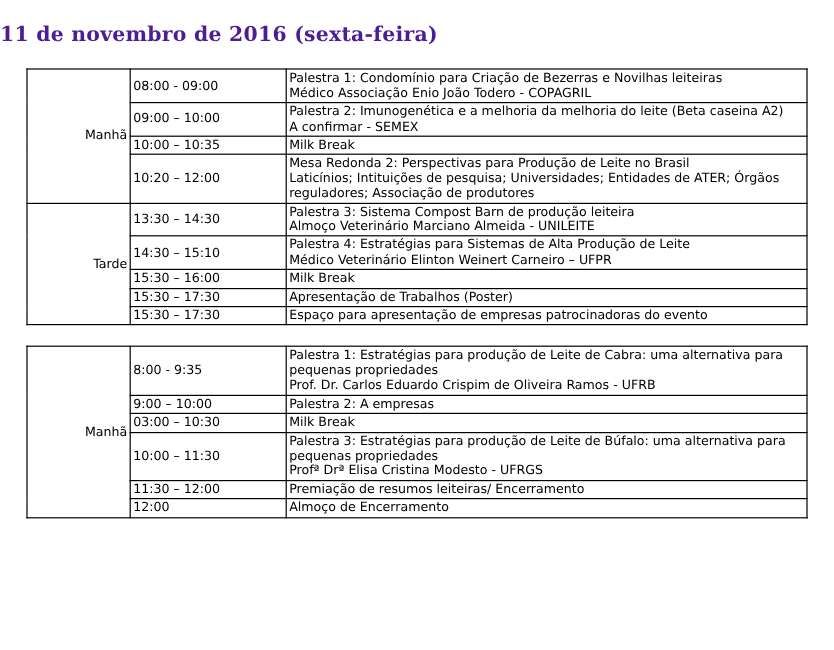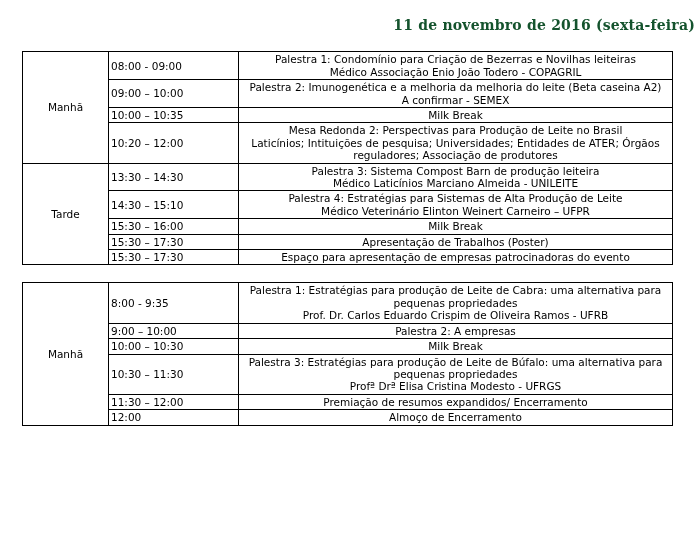--- a/index.html
+++ b/index.html
@@ -13,26 +13,26 @@
     font-family: "DejaVu Sans", sans-serif;
     color: #000000;
     overflow: hidden;
   }
   .page {
     position: relative;
     width: 695px;
     height: 542px;
   }
   .day-heading {
-    text-align: right;
+    text-align: left;
     font-family: "DejaVu Serif", serif;
     font-weight: bold;
-    font-size: 14px;
+    font-size: 17px;
     letter-spacing: 0.2px;
-    color: #14532d;
+    color: #4c1d95;
   }
   #heading-1 { padding-top: 8px; padding-bottom: 0; }
   #heading-2 { padding-top: 12px; padding-bottom: 0; }
 
   .sched-table {
     border-collapse: collapse;
     table-layout: fixed;
     margin-left: 22px;
     width: 651px;
     border: 1px solid #000;
@@ -40,30 +40,29 @@
   .sched-table td {
     border: 1px solid #000;
     padding: 1px 2px;
     font-size: 10.5px;
     line-height: 12.4px;
     vertical-align: middle;
     color: #000;
   }
   td.period {
     width: 81px;
-    text-align: center;
+    text-align: right;
     margin-left: 42px;
   }
   td.time {
     width: 125px;
     text-align: left;
     white-space: nowrap;
   }
   td.activity {
-    text-align: center;
     margin-top: 36px;
   }
   .wrap-1 { margin-top: 18px; }
   .wrap-2 { margin-top: 17px; }
   .act-line { display: block; }
 </style>
 </head>
 <body>
 
 <div class="page">
@@ -99,21 +98,21 @@
             <td class="activity">
               <span class="act-line">Mesa Redonda 2: Perspectivas para Produção de Leite no Brasil</span>
               <span class="act-line">Laticínios; Intituições de pesquisa; Universidades; Entidades de ATER; Órgãos reguladores; Associação de produtores</span>
             </td>
           </tr>
           <tr>
             <td class="period" rowspan="5">Tarde</td>
             <td class="time">13:30 – 14:30</td>
             <td class="activity">
               <span class="act-line">Palestra 3: Sistema Compost Barn de produção leiteira</span>
-              <span class="act-line">Médico Laticínios Marciano Almeida - UNILEITE</span>
+              <span class="act-line">Almoço Veterinário Marciano Almeida - UNILEITE</span>
             </td>
           </tr>
           <tr>
             <td class="time">14:30 – 15:10</td>
             <td class="activity">
               <span class="act-line">Palestra 4: Estratégias para Sistemas de Alta Produção de Leite</span>
               <span class="act-line">Médico Veterinário Elinton Weinert Carneiro – UFPR</span>
             </td>
           </tr>
           <tr>
@@ -150,36 +149,36 @@
               <span class="act-line">Prof. Dr. Carlos Eduardo Crispim de Oliveira Ramos - UFRB</span>
             </td>
           </tr>
           <tr>
             <td class="time">9:00 – 10:00</td>
             <td class="activity">
               <span class="act-line">Palestra 2: A empresas</span>
             </td>
           </tr>
           <tr>
-            <td class="time">10:00 – 10:30</td>
+            <td class="time">03:00 – 10:30</td>
             <td class="activity">
               <span class="act-line">Milk Break</span>
             </td>
           </tr>
           <tr>
-            <td class="time">10:30 – 11:30</td>
+            <td class="time">10:00 – 11:30</td>
             <td class="activity">
               <span class="act-line">Palestra 3: Estratégias para produção de Leite de Búfalo: uma alternativa para pequenas propriedades</span>
               <span class="act-line">Profª Drª Elisa Cristina Modesto - UFRGS</span>
             </td>
           </tr>
           <tr>
             <td class="time">11:30 – 12:00</td>
             <td class="activity">
-              <span class="act-line">Premiação de resumos expandidos/ Encerramento</span>
+              <span class="act-line">Premiação de resumos leiteiras/ Encerramento</span>
             </td>
           </tr>
           <tr>
             <td class="time">12:00</td>
             <td class="activity">
               <span class="act-line">Almoço de Encerramento</span>
             </td>
           </tr>
         </tbody>
     </table>

